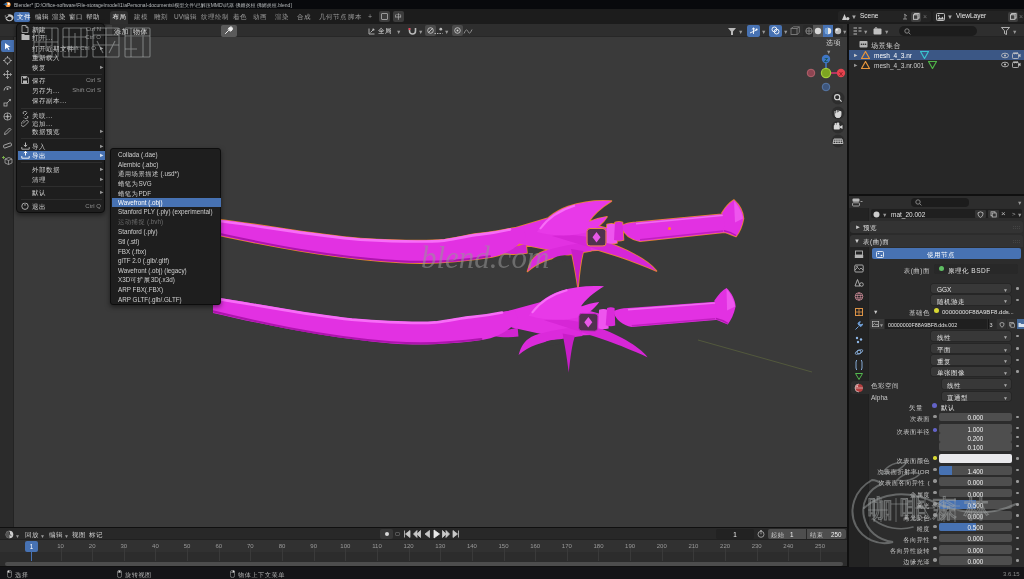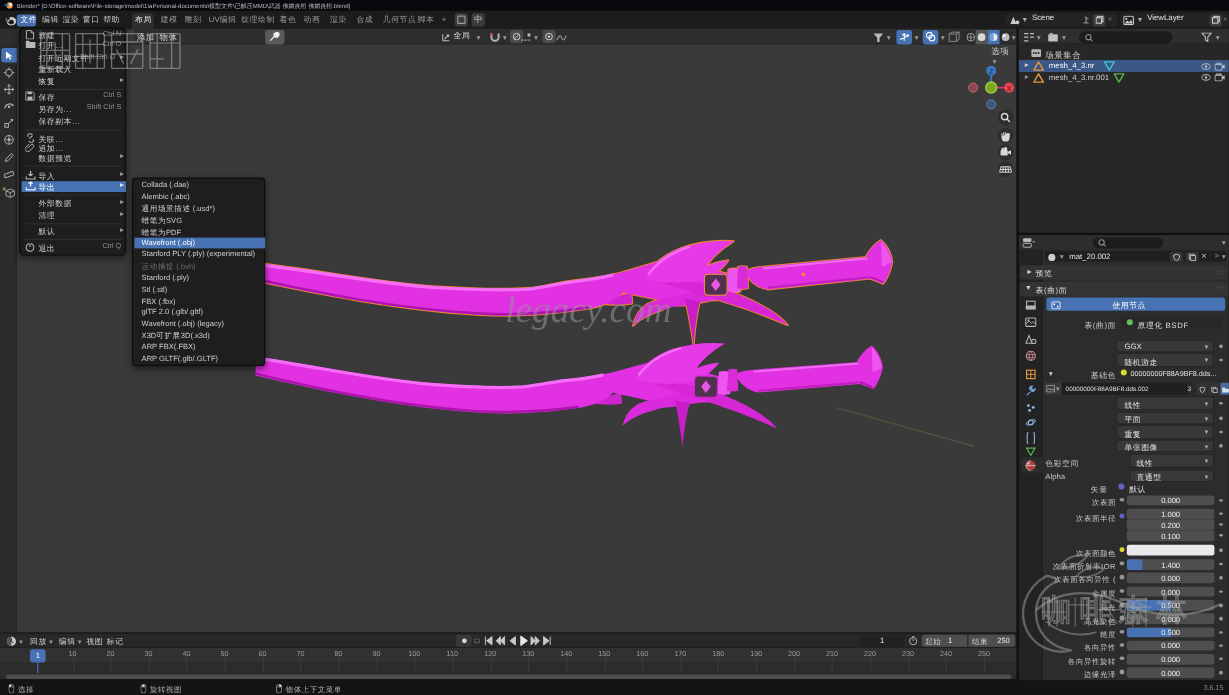--- a/index.html
+++ b/index.html
@@ -833,21 +833,21 @@
   <rect x="1" y="3" width="24" height="29" rx="1"></rect>
   <path d="M6 3 L6 32 M13 10 L13 26 M19 3 L19 32 M1 17 L25 17"></path>
   <rect x="30" y="3" width="24" height="29" rx="1"></rect>
   <path d="M36 3 L36 32 M48 3 L48 32 M42 8 L42 28 M30 12 L54 12 M30 22 L54 22"></path>
   <rect x="60" y="3" width="26" height="29" rx="1"></rect>
   <path d="M60 10 L86 10 M73 3 L73 32 M64 16 L70 28 M82 16 L76 28 M60 20 L86 20"></path>
   <rect x="92" y="3" width="25" height="29" rx="1"></rect>
   <path d="M98 3 L98 32 M110 3 L110 32 M92 11 L117 11 M92 24 L104 24"></path>
  </g>
 </svg>
-<div class="a" id="wm2" style="left:421px;top:240px;z-index:60;font-size:31px;font-family:'Liberation Serif',serif;font-style:italic;color:rgba(150,150,150,0.55)">legacy.com</div>
+<div class="a" id="wm2" style="left:421px;top:240px;z-index:60;font-size:31px;font-family:'Liberation Serif',serif;font-style:italic;color:rgba(150,150,150,0.55)">blend.com</div>
 <div class="a" id="wm3" style="left:840px;top:458px;z-index:60;width:184px;height:110px;overflow:hidden">
  <svg width="184" height="110" viewBox="0 0 184 110">
   <g stroke="rgba(160,163,163,0.5)" fill="none" stroke-linecap="round">
    <path d="M32,22 C14,32 8,52 16,68 C23,81 38,88 53,84 C38,82 27,73 24,59 C21,45 28,31 42,26 C38,23 35,22 32,22Z" stroke-width="2"></path>
    <path d="M24,50 C42,34 68,32 94,44 C122,57 152,58 176,46" stroke-width="2"></path>
    <path d="M42,16 C47,7 57,3 66,5 C61,12 51,16 42,16Z" stroke-width="1.6"></path>
    <path d="M57,22 C64,15 73,13 80,16 C74,22 65,24 57,22Z" stroke-width="1.4"></path>
    <path d="M34,62 C45,70 60,73 73,69" stroke-width="1.6"></path>
   </g>
    <g stroke="rgba(162,165,165,0.5)" fill="none" stroke-width="1">

